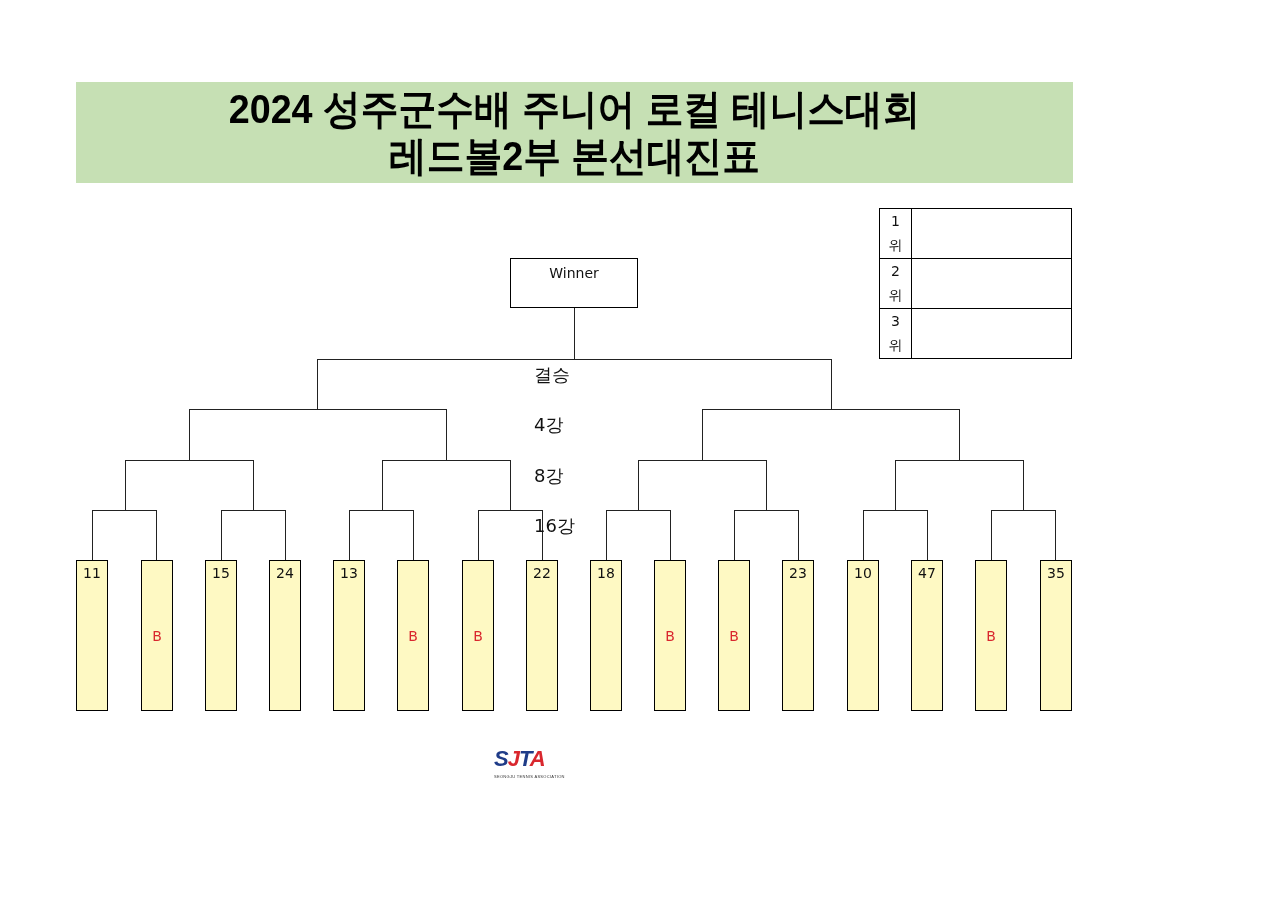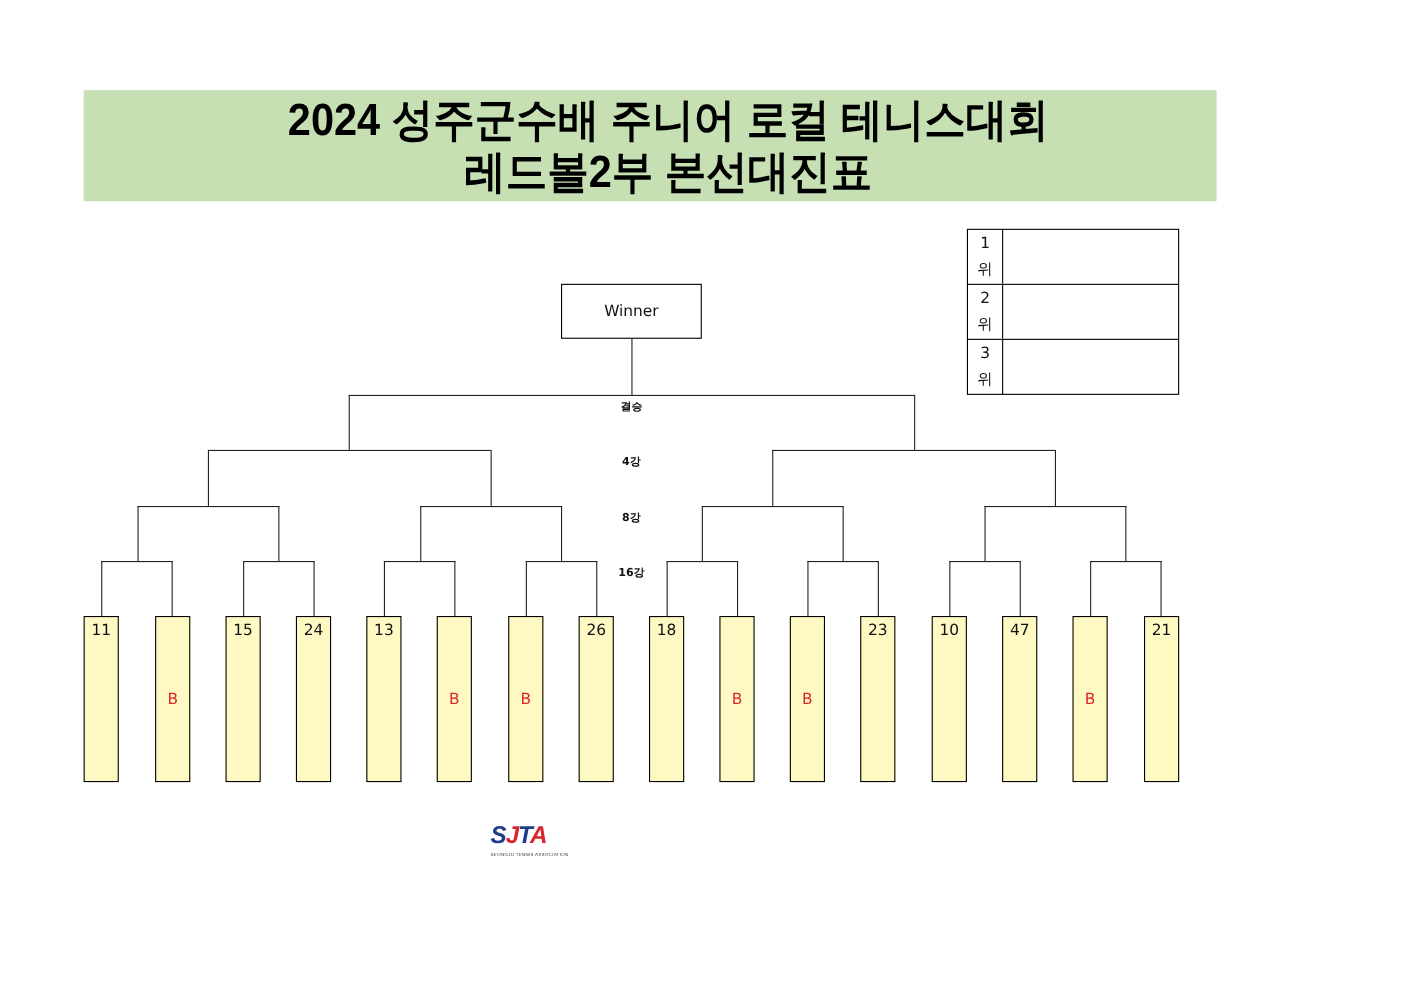--- a/index.html
+++ b/index.html
@@ -1,39 +1,39 @@
 <!DOCTYPE html>
 <html><head>
 <meta charset="utf-8">
 <style>
   html, body { margin: 0; padding: 0; background: #ffffff; }
   body { width: 1280px; height: 905px; position: relative; overflow: hidden;
          font-family: "DejaVu Sans", sans-serif; color: #111; }
   .title-banner { position: absolute; left: 76px; top: 82px; width: 997px; height: 101px;
-                  background: #c6e0b4; text-align: center; padding-left: 33px; }
+                  background: #c6e0b4; text-align: center; }
   .title-line { font-family: "Liberation Sans", sans-serif; font-weight: bold; font-size: 41px;
                 line-height: 47px; color: #000; letter-spacing: 0px; transform: scaleX(0.92); }
   .title-line.l1 { margin-top: 4px; }
   .rank-table { position: absolute; left: 879px; top: 208px; width: 193px; height: 151px;
                 border: 1px solid #000; box-sizing: border-box; }
   .rank-row { position: absolute; left: 0; width: 191px; height: 50px; border-bottom: 1px solid #000; box-sizing: border-box; }
   .rank-row:last-child { border-bottom: none; }
   .rank-label { position: absolute; left: 0; top: 0; width: 32px; height: 100%; border-right: 1px solid #000;
                 box-sizing: border-box; font-size: 14px; line-height: 24px; text-align: center; }
   .rank-value { position: absolute; left: 32px; top: 0; right: 0; height: 100%; }
   .winner-box { position: absolute; left: 510px; top: 258px; width: 128px; height: 50px;
-                border: 1px solid #000; box-sizing: border-box; text-align: center; font-size: 14px; padding-top: 16px; }
+                border: 1px solid #000; box-sizing: border-box; text-align: center; font-size: 14px; padding-top: 6px; }
   .line { position: absolute; background: #222; }
-  .round-label { position: absolute; left: 534px; width: 80px; text-align: center; font-size: 10px; font-weight: bold; }
+  .round-label { position: absolute; left: 534px; width: 80px; font-size: 18px; }
   .player-box { position: absolute; top: 560px; width: 32px; height: 151px; border: 1px solid #000;
                 box-sizing: border-box; background: #fef9c3; }
   .player-num { position: absolute; left: 0; right: 0; top: 4px; text-align: center; font-size: 14px; }
   .player-bye { position: absolute; left: 0; right: 0; top: 67px; text-align: center; font-size: 14px; color: #d9272e; }
   .footer { position: absolute; left: 446px; top: 745px; height: 38px; display: flex; align-items: center; }
-  .logo { position: relative; width: 74px; height: 36px; }
+  .logo { position: relative; width: 74px; height: 36px; margin-left: 48px; }
   .logo-text { position: absolute; left: 0; top: 0; font-family: "Liberation Sans", sans-serif; font-weight: bold;
                font-style: italic; font-size: 22px; letter-spacing: -1px; line-height: 26px; }
   .logo-s { color: #1f3c88; } .logo-j { color: #d9272e; } .logo-t { color: #1f3c88; } .logo-a { color: #d9272e; }
   .logo-sub { position: absolute; left: 0; top: 28px; font-size: 4px; color: #333; letter-spacing: 0.3px; white-space: nowrap; font-family: "Liberation Sans", sans-serif; }
   .footer-name { margin-left: 10px; font-family: "Liberation Sans", sans-serif; font-weight: bold; font-size: 26px; color: #111; }
 </style>
 </head>
 <body>
 
 <div class="title-banner">
@@ -141,21 +141,21 @@
   </div>
 <div class="player-box" style="left:397px">
     <div class="player-num"></div>
     <div class="player-bye">B</div>
   </div>
 <div class="player-box" style="left:462px">
     <div class="player-num"></div>
     <div class="player-bye">B</div>
   </div>
 <div class="player-box" style="left:526px">
-    <div class="player-num">26</div>
+    <div class="player-num">22</div>
     <div class="player-bye"></div>
   </div>
 <div class="player-box" style="left:590px">
     <div class="player-num">18</div>
     <div class="player-bye"></div>
   </div>
 <div class="player-box" style="left:654px">
     <div class="player-num"></div>
     <div class="player-bye">B</div>
   </div>
@@ -173,21 +173,21 @@
   </div>
 <div class="player-box" style="left:911px">
     <div class="player-num">47</div>
     <div class="player-bye"></div>
   </div>
 <div class="player-box" style="left:975px">
     <div class="player-num"></div>
     <div class="player-bye">B</div>
   </div>
 <div class="player-box" style="left:1040px">
-    <div class="player-num">21</div>
+    <div class="player-num">35</div>
     <div class="player-bye"></div>
   </div>
 
 <div class="footer">
   <div class="logo">
     <div class="logo-text"><span class="logo-s">S</span><span class="logo-j">J</span><span class="logo-t">T</span><span class="logo-a">A</span></div>
     <div class="logo-sub">SEONGJU TENNIS ASSOCIATION</div>
   </div>
 </div>
 

